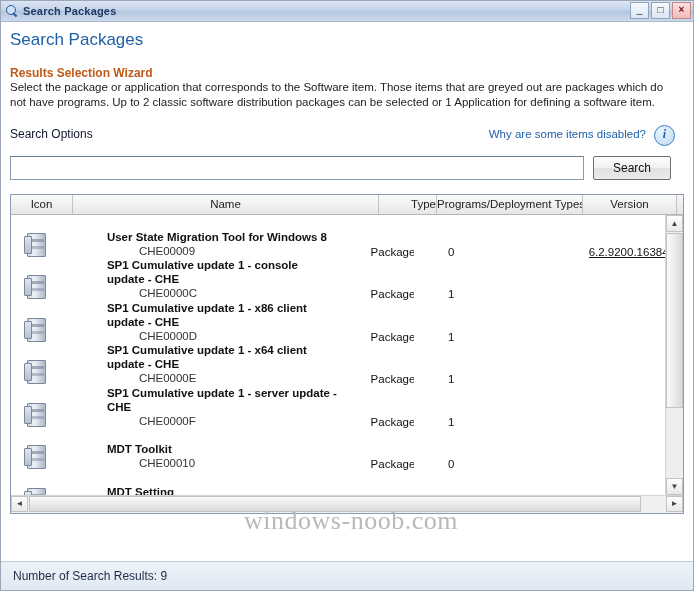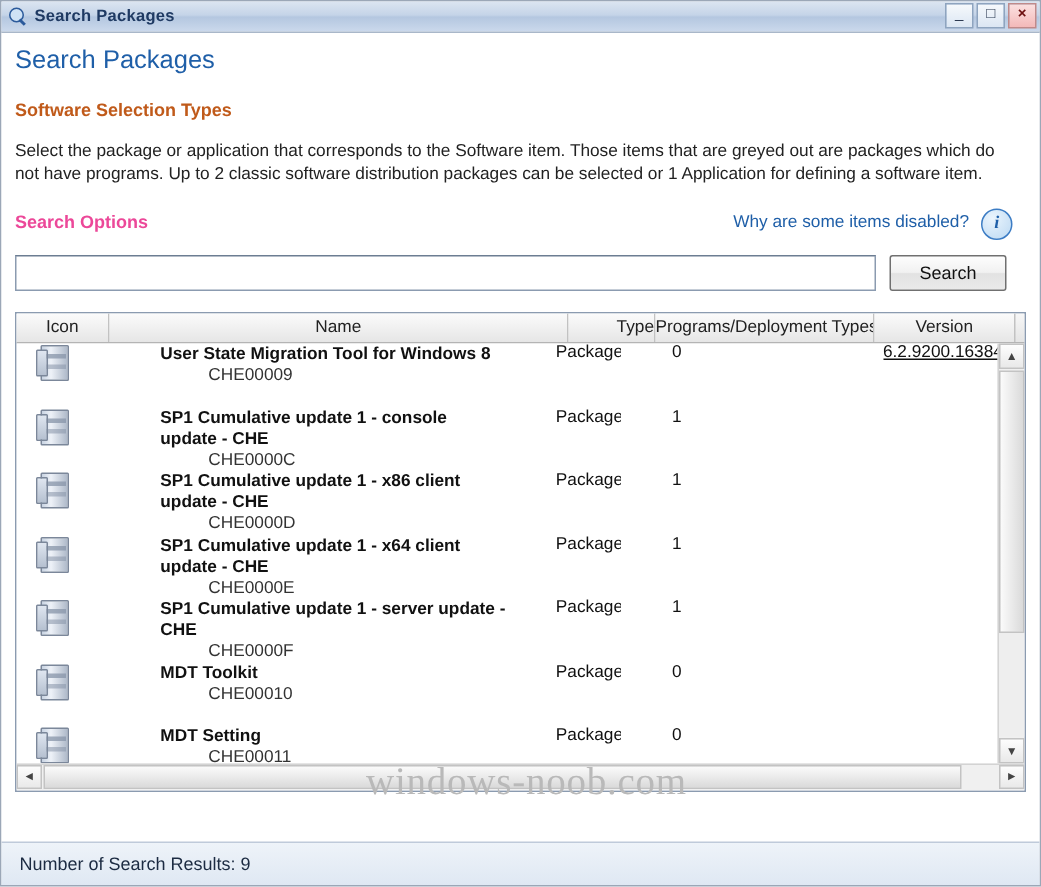--- a/index.html
+++ b/index.html
@@ -110,31 +110,31 @@
   .section-header {
     color: #c05a1a;
     font-size: 12px;
     font-weight: bold;
     margin-top: 14px;
   }
   .desc {
     color: #222;
     font-size: 11.5px;
     line-height: 15px;
-    margin-top: 14px;
+    margin-top: 0;
     max-width: 670px;
   }
   .search-options-row {
     margin-top: 17px;
     position: relative;
     height: 20px;
   }
   .search-options-label {
-    color: #ec4899;
-    font-weight: bold;
+    color: #0f172a;
+    font-weight: normal;
     font-size: 12px;
   }
   .why-link {
     position: absolute;
     right: 38px;
     top: 1px;
     color: #1f5fa8;
     font-size: 11.5px;
     text-decoration: none;
     cursor: pointer;
@@ -227,21 +227,21 @@
     top: 20px;
     left: 0;
     right: 17px;
     bottom: 18px;
     overflow: hidden;
     background: #fff;
   }
   .row {
     display: flex;
     height: 42.5px;
-    align-items: flex-start;
+    align-items: flex-end;
     box-sizing: border-box;
     gap: 28px;
   }
   .cell {
     box-sizing: border-box;
     font-size: 11.5px;
     color: #111;
     overflow: hidden;
   }
   .cell.icon-cell {
@@ -453,21 +453,21 @@
       <span class="win-btn">_</span>
       <span class="win-btn">□</span>
       <span class="win-btn close">×</span>
     </span>
   </div>
 
   <div class="content">
 
     <h1 class="page-title">Search Packages</h1>
 
-    <div class="section-header">Software Selection Types</div>
+    <div class="section-header">Results Selection Wizard</div>
 
     <div class="desc">Select the package or application that corresponds to the Software item.  Those items that are greyed out are packages which do not have programs.  Up to 2 classic software distribution packages can be selected or 1 Application for defining a software item.</div>
 
     <div class="search-options-row">
       <span class="search-options-label">Search Options</span>
       <a class="why-link" href="#">Why are some items disabled?</a>
       <span class="info-icon">i</span>
     </div>
 
     <div class="search-row">

